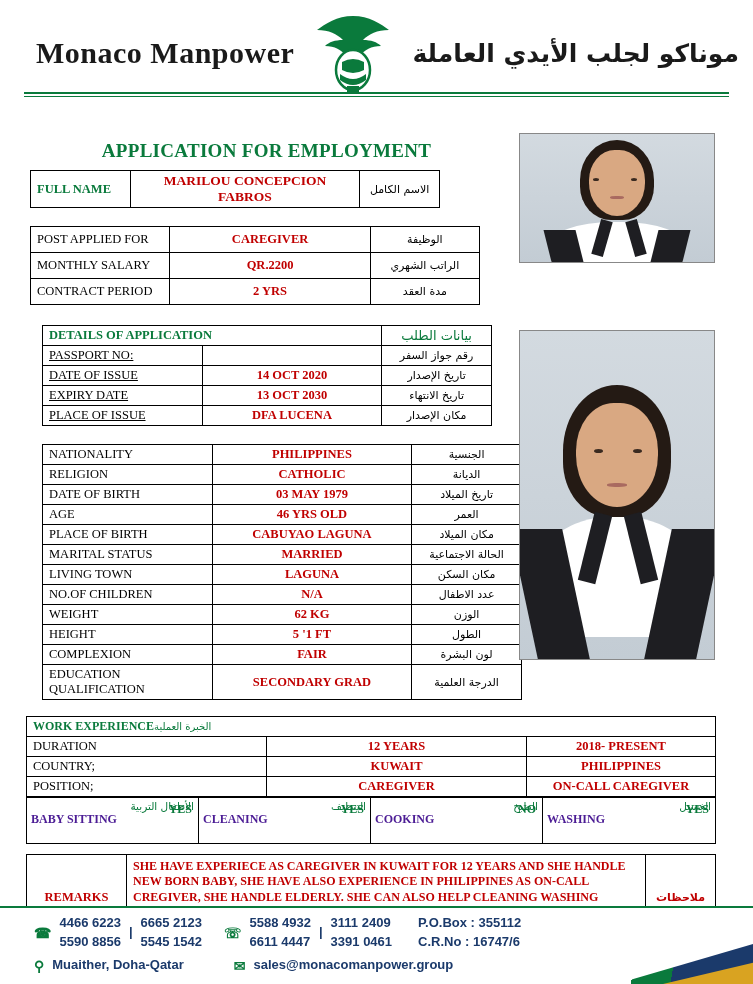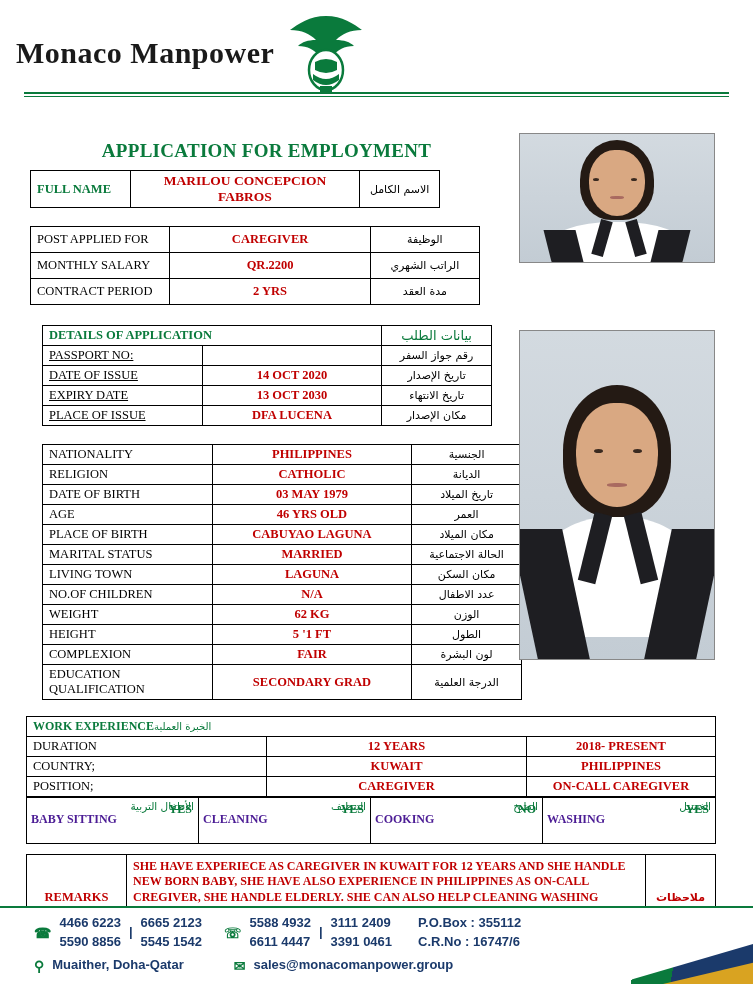--- a/index.html
+++ b/index.html
@@ -11,23 +11,24 @@
     background: #ffffff;
     color: #000;
     position: relative;
     overflow: hidden;
   }
 
   
   .header {
     position: relative;
     height: 96px;
-    padding: 10px 14px 0 16px;
+    padding: 10px 14px 0 36px;
     display: flex;
     align-items: center;
+    justify-content: space-between;
   }
   .brand-en {
     font-family: "Liberation Serif", serif;
     font-size: 30px;
     font-weight: bold;
     color: #1a1a1a;
     letter-spacing: .5px;
     white-space: nowrap;
   }
   .brand-ar {
@@ -186,20 +187,21 @@
   <div class="logo">
     <svg viewBox="0 0 92 86" width="92" height="86" aria-hidden="true">
       <path d="M46 6 C30 6 18 14 10 20 C22 20 30 24 36 30 C28 30 22 32 18 36 C28 36 34 40 40 46 L46 50 L52 46 C58 40 64 36 74 36 C70 32 64 30 56 30 C62 24 70 20 82 20 C74 14 62 6 46 6 Z" fill="#0a7a3c"></path>
       <ellipse cx="46" cy="60" rx="17" ry="20" fill="#ffffff" stroke="#0a7a3c" stroke-width="2.5"></ellipse>
       <path d="M35 52 q11 -6 22 0 l0 8 q-11 6 -22 0 Z" fill="#0a7a3c"></path>
       <path d="M33 64 q13 10 26 0 l0 6 q-13 10 -26 0 Z" fill="#0a7a3c"></path>
       <rect x="40" y="76" width="12" height="6" fill="#0a7a3c"></rect>
     </svg>
   </div>
 
+  <div class="brand-ar">موناكو لجلب الأيدي العاملة</div>
   <div class="header-rule"></div>
 </div>
 
 <div class="page">
 
   <div class="title">APPLICATION FOR EMPLOYMENT</div>
 
   <table class="t-fullname">
     <tbody>
         <tr>

